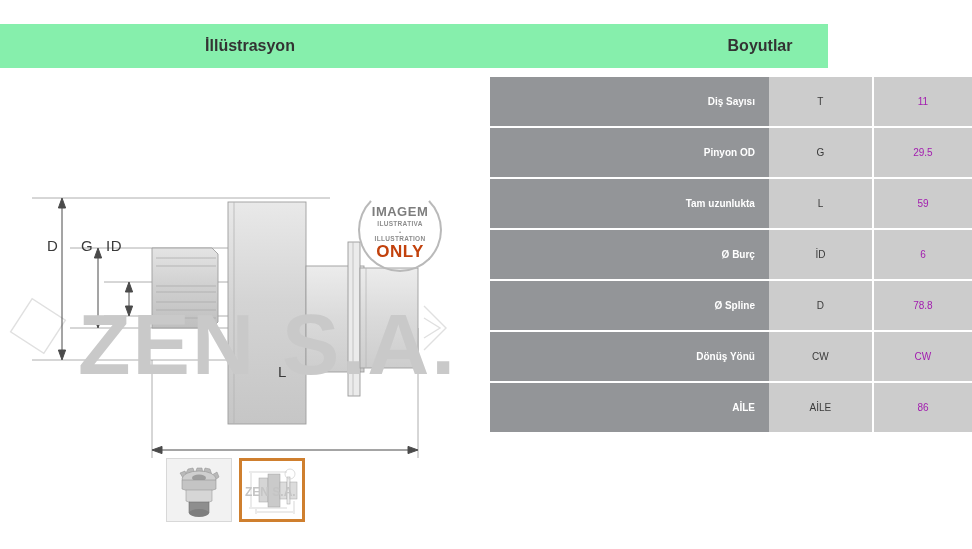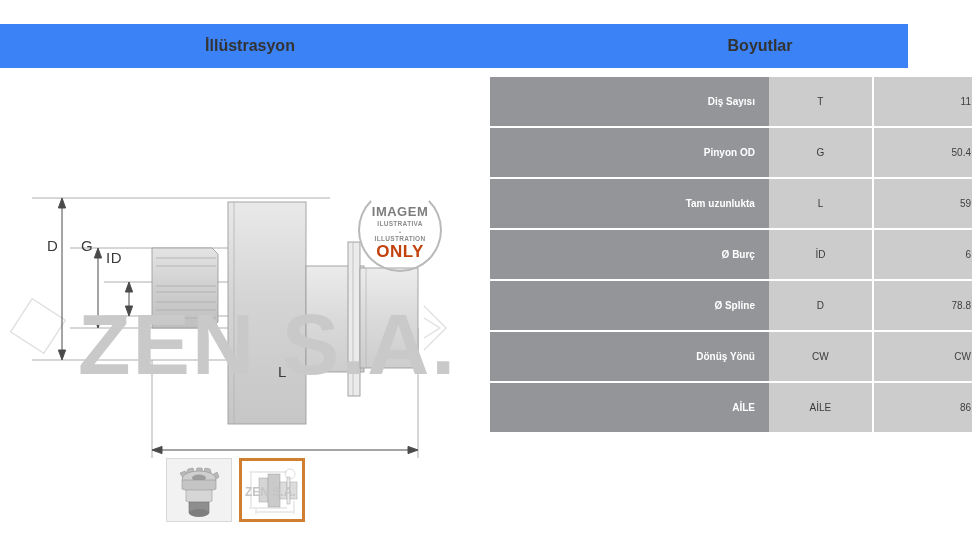--- a/index.html
+++ b/index.html
@@ -10,22 +10,22 @@
     width: 972px; height: 549px;
     font-family: "Liberation Sans", sans-serif;
     overflow: hidden;
     position: relative;
   }
   #page { position: relative; width: 972px; height: 549px; background: #fff; }
 
   
   .header-bar {
     position: absolute; left: 0; top: 24px;
-    width: 908px; height: 44px;
-    background: #3b82f6;
+    width: 828px; height: 44px;
+    background: #86efac;
   }
   .header-title {
     position: absolute; top: 0; height: 44px;
     line-height: 44px;
     font-size: 16px; font-weight: bold; color: #333333;
     text-align: center;
   }
   .header-title.illus { left: 140px; width: 220px; }
   .header-title.dims  { left: 660px; width: 200px; }
 
@@ -99,22 +99,22 @@
   }
   .c-code {
     background: #cccccc;
     color: #3a3a3a;
     text-align: center;
     width: 105px;
     border-right: 2px solid #ffffff;
   }
   .c-value {
     background: #cccccc;
-    color: #404040;
-    text-align: right;
+    color: #a21caf;
+    text-align: center;
     width: 100px;
   }
 
   
   .thumb-strip {
     position: absolute; left: 166px; top: 458px;
     display: flex; gap: 7px;
   }
   .thumb {
     width: 66px; height: 64px;
@@ -231,21 +231,21 @@
       <line x1="353" y1="172" x2="353" y2="326" stroke="#b8b8b8" stroke-width="0.8"></line>
 
       <rect x="360" y="198" width="58" height="100" fill="url(#gShaft)" stroke="#9d9d9d" stroke-width="0.9"></rect>
       <line x1="366" y1="198" x2="366" y2="298" stroke="#b8b8b8" stroke-width="0.8"></line>
     </svg>
 
     <div class="watermark">ZEN S.A.</div>
 
     <div class="dim-letter" style="left:47px; top:167px;">D</div>
     <div class="dim-letter" style="left:81px; top:167px;">G</div>
-    <div class="dim-letter" style="left:106px; top:167px;margin-top:12px;">ID</div>
+    <div class="dim-letter" style="left:106px; top:167px;">ID</div>
     <div class="dim-letter" style="left:278px; top:293px;">L</div>
 
     <div class="stamp">
       <div class="stamp-ring"></div>
       <div class="stamp-txt stamp-l1">IMAGEM</div>
       <div class="stamp-txt stamp-l2">ILUSTRATIVA</div>
       <div class="stamp-txt stamp-dot">•</div>
       <div class="stamp-txt stamp-l3">ILLUSTRATION</div>
       <div class="stamp-txt stamp-l4">ONLY</div>
     </div>
@@ -254,21 +254,21 @@
   <table class="spec-table">
     <tbody>
       <tr>
         <td class="c-label">Diş Sayısı</td>
         <td class="c-code">T</td>
         <td class="c-value">11</td>
       </tr>
       <tr>
         <td class="c-label">Pinyon OD</td>
         <td class="c-code">G</td>
-        <td class="c-value">50.4</td>
+        <td class="c-value">29.5</td>
       </tr>
       <tr>
         <td class="c-label">Tam uzunlukta</td>
         <td class="c-code">L</td>
         <td class="c-value">59</td>
       </tr>
       <tr>
         <td class="c-label">Ø Burç</td>
         <td class="c-code">İD</td>
         <td class="c-value">6</td>

